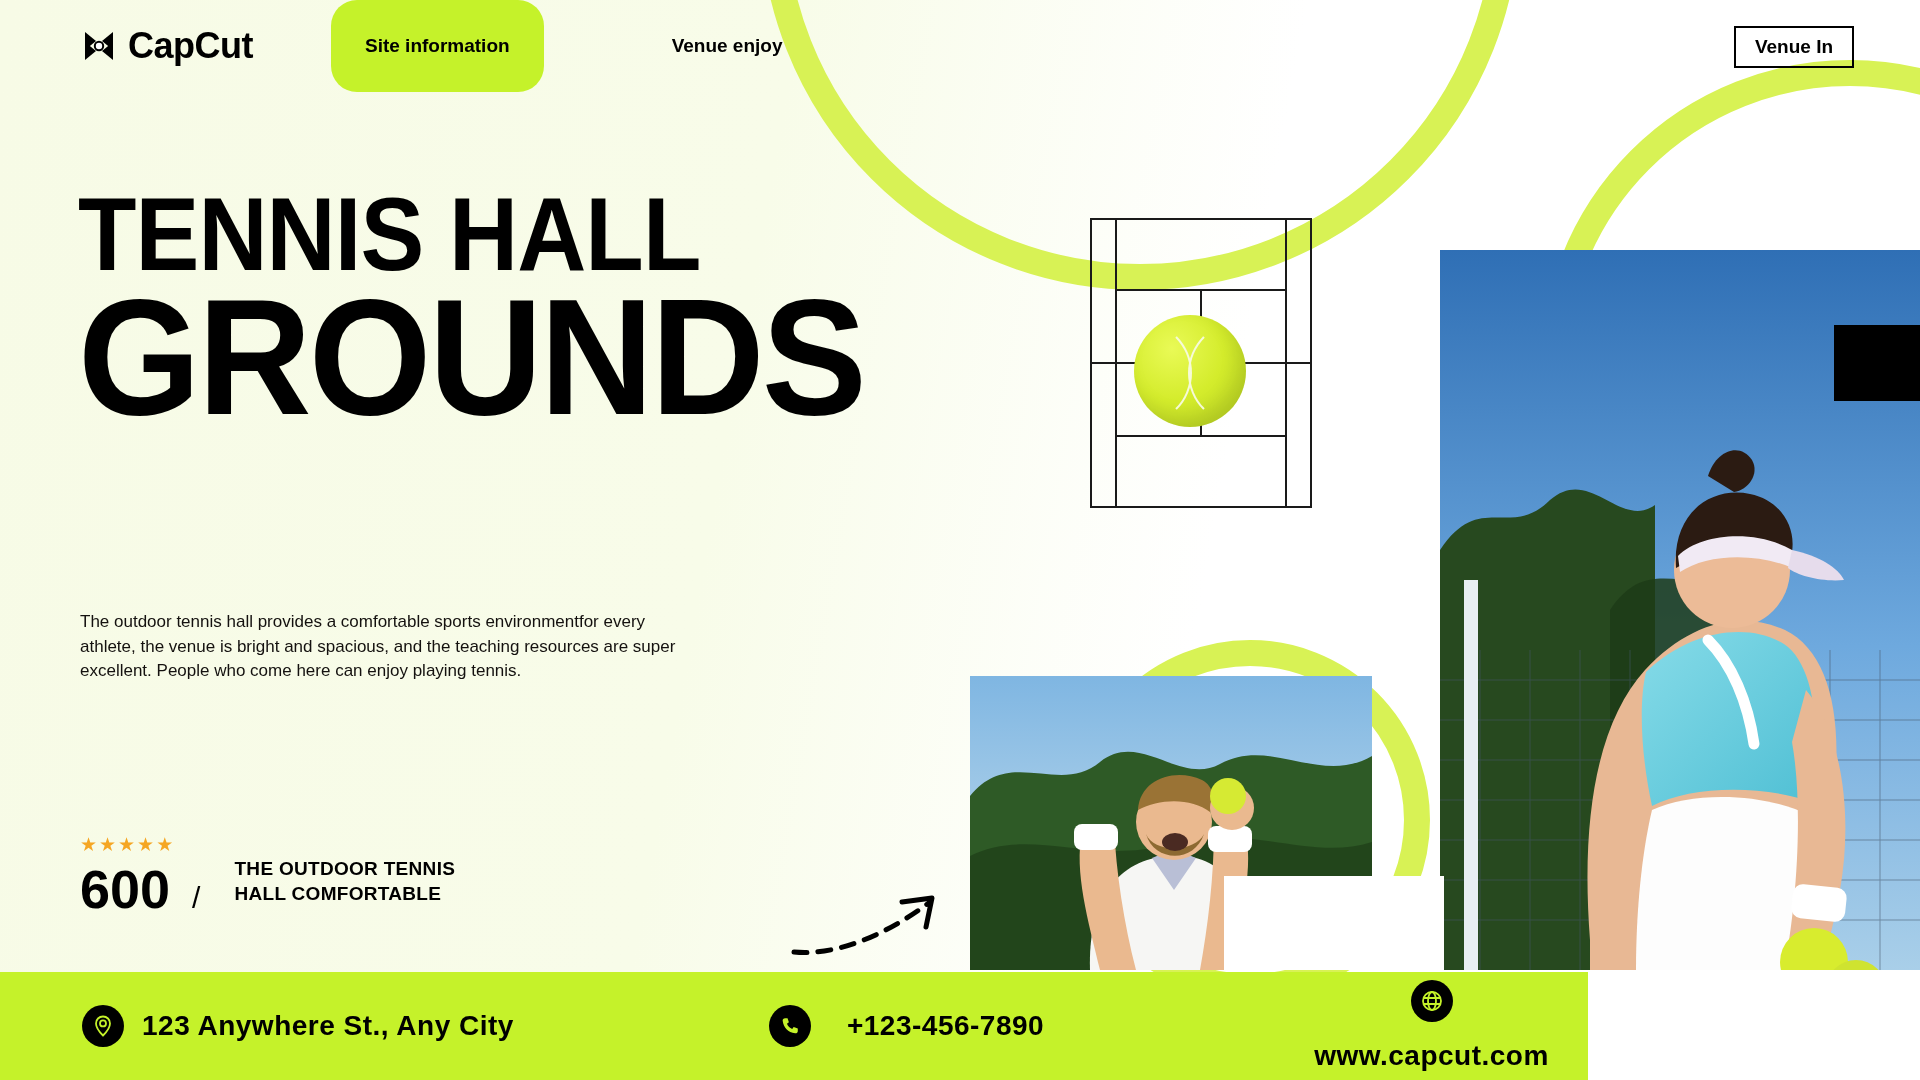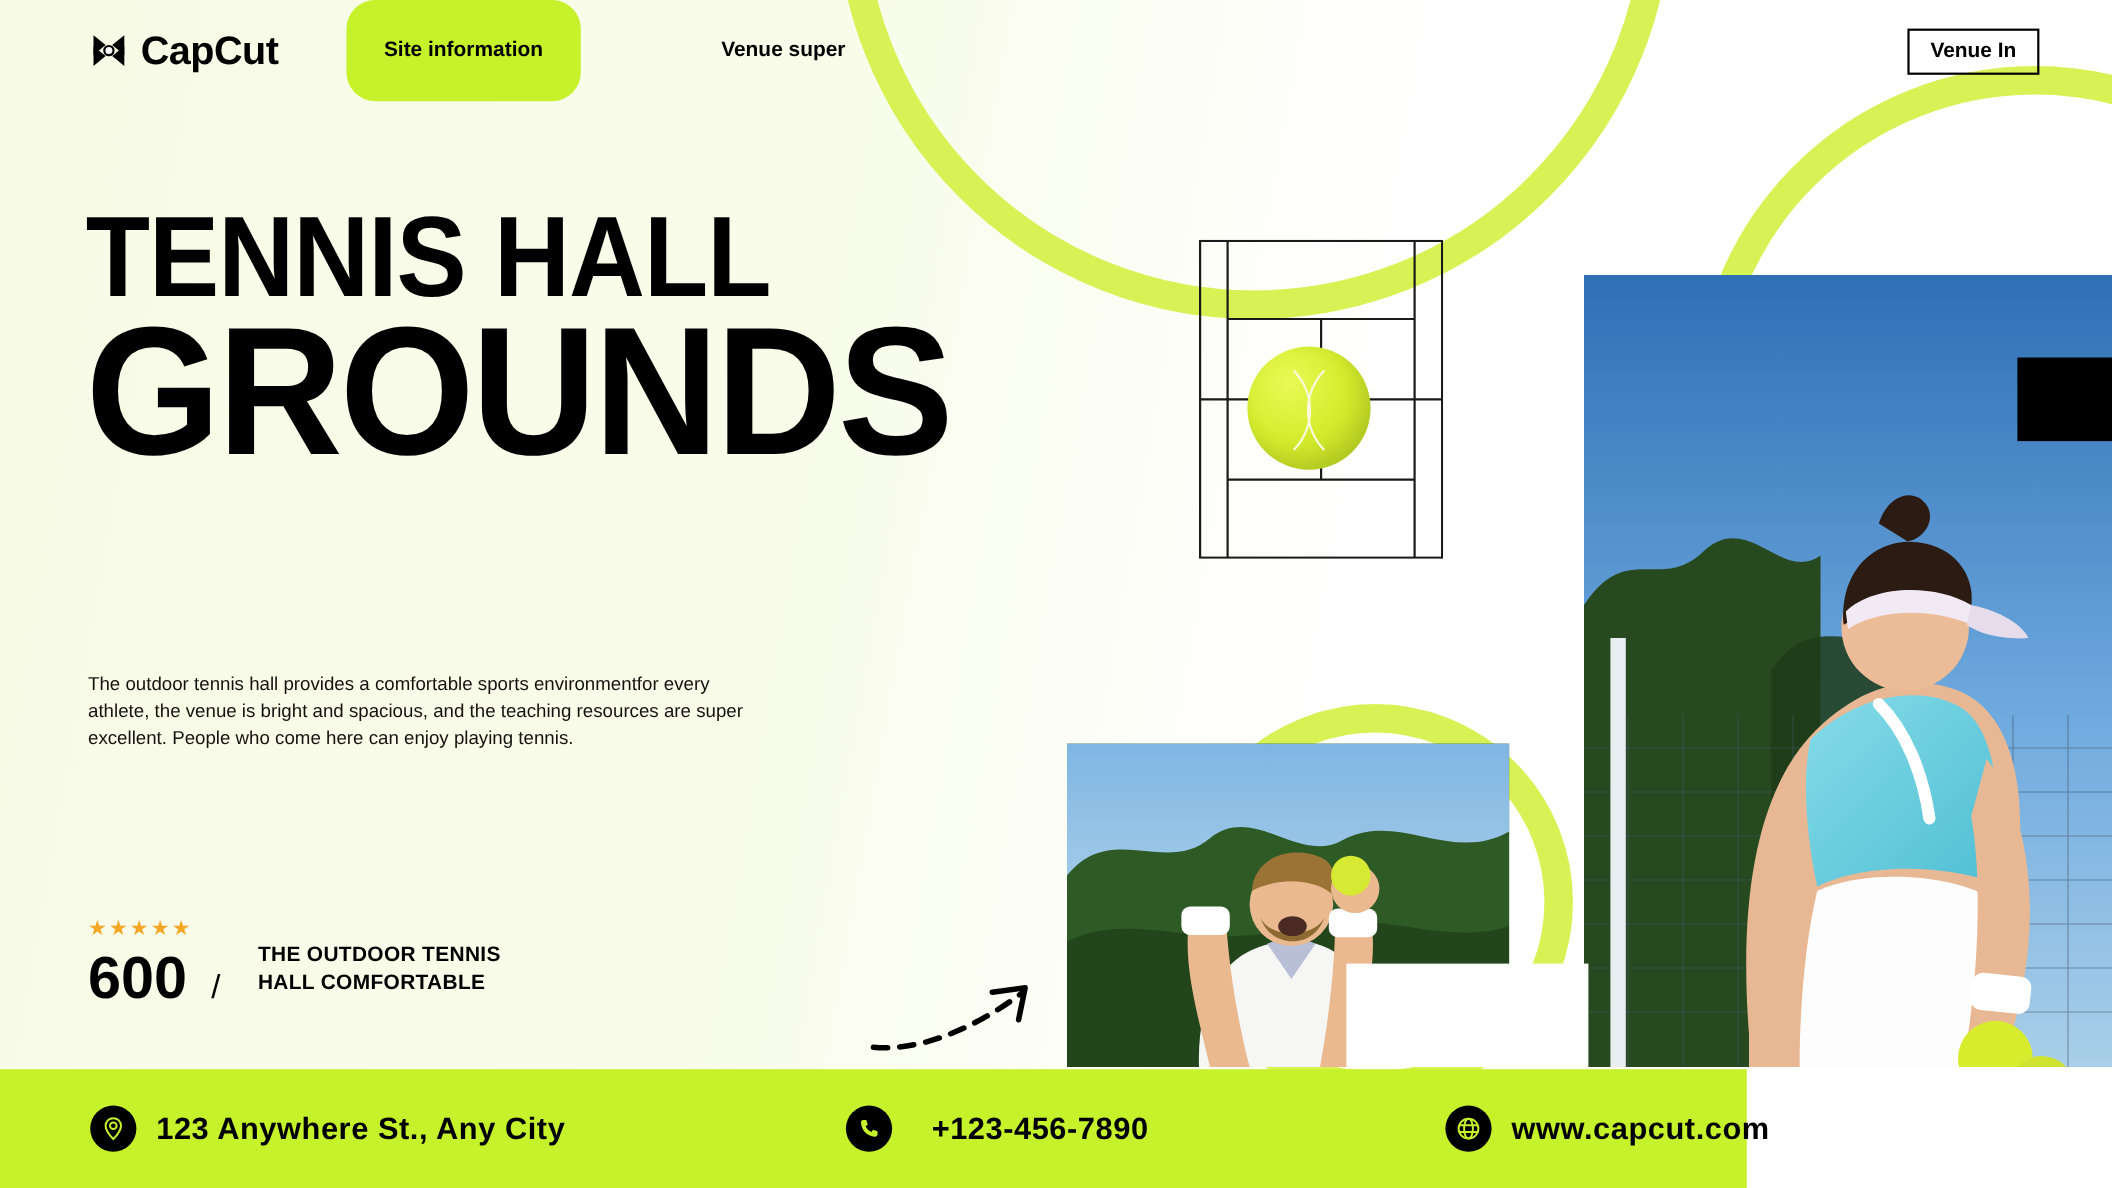--- a/index.html
+++ b/index.html
@@ -41,20 +41,21 @@
     border: 26px solid #d8f255;
     pointer-events: none;
   }
 
   
   .header {
     position: absolute; left: 0; top: 0;
     width: 1920px; height: 92px;
     display: flex; align-items: center;
     z-index: 20;
+    gap: 16px;
   }
   .logo {
     display: flex; align-items: center; gap: 12px;
     margin-left: 82px;
   }
   .logo-mark { width: 34px; height: 34px; display:block; }
   .logo-text {
     font-size: 36px; font-weight: 700; letter-spacing: -0.5px; color: #000;
   }
   .nav {
@@ -187,21 +188,21 @@
   .footer {
     position: absolute; left: 0; bottom: 0;
     width: 1588px; height: 108px;
     background: #c5f22a;
     display: flex; align-items: center;
     z-index: 30;
   }
   .f-item { display: flex; align-items: center; gap: 18px; }
   .f-item.addr { margin-left: 82px; }
   .f-item.phone { margin-left: 255px; gap: 36px; }
-  .f-item.web { margin-left: 270px; }
+  .f-item.web { margin-left: 270px; flex-direction: column; }
   .f-icon {
     width: 42px; height: 42px; border-radius: 50%;
     background: #000; display: flex; align-items: center; justify-content: center;
     flex: none;
   }
   .f-text {
     font-size: 28px; font-weight: 700; color: #000; letter-spacing: 0.5px;
     white-space: nowrap;
   }
 </style>
@@ -229,21 +230,21 @@
       <span class="logo-text">CapCut</span>
     </div>
 
     <div class="nav">
       <div class="nav-item active">
         <span>Site information</span>
       </div>
       <div class="nav-gap-1"></div>
       <div class="nav-gap-2"></div>
       <div class="nav-item">
-        <span>Venue super</span>
+        <span>Venue enjoy</span>
       </div>
     </div>
 
     <button class="signin">Venue In</button>
   </div>
 
   <div class="hero-title">
     <div class="title-line-1">TENNIS HALL</div>
     <div class="title-line-2">GROUNDS</div>
   </div>

